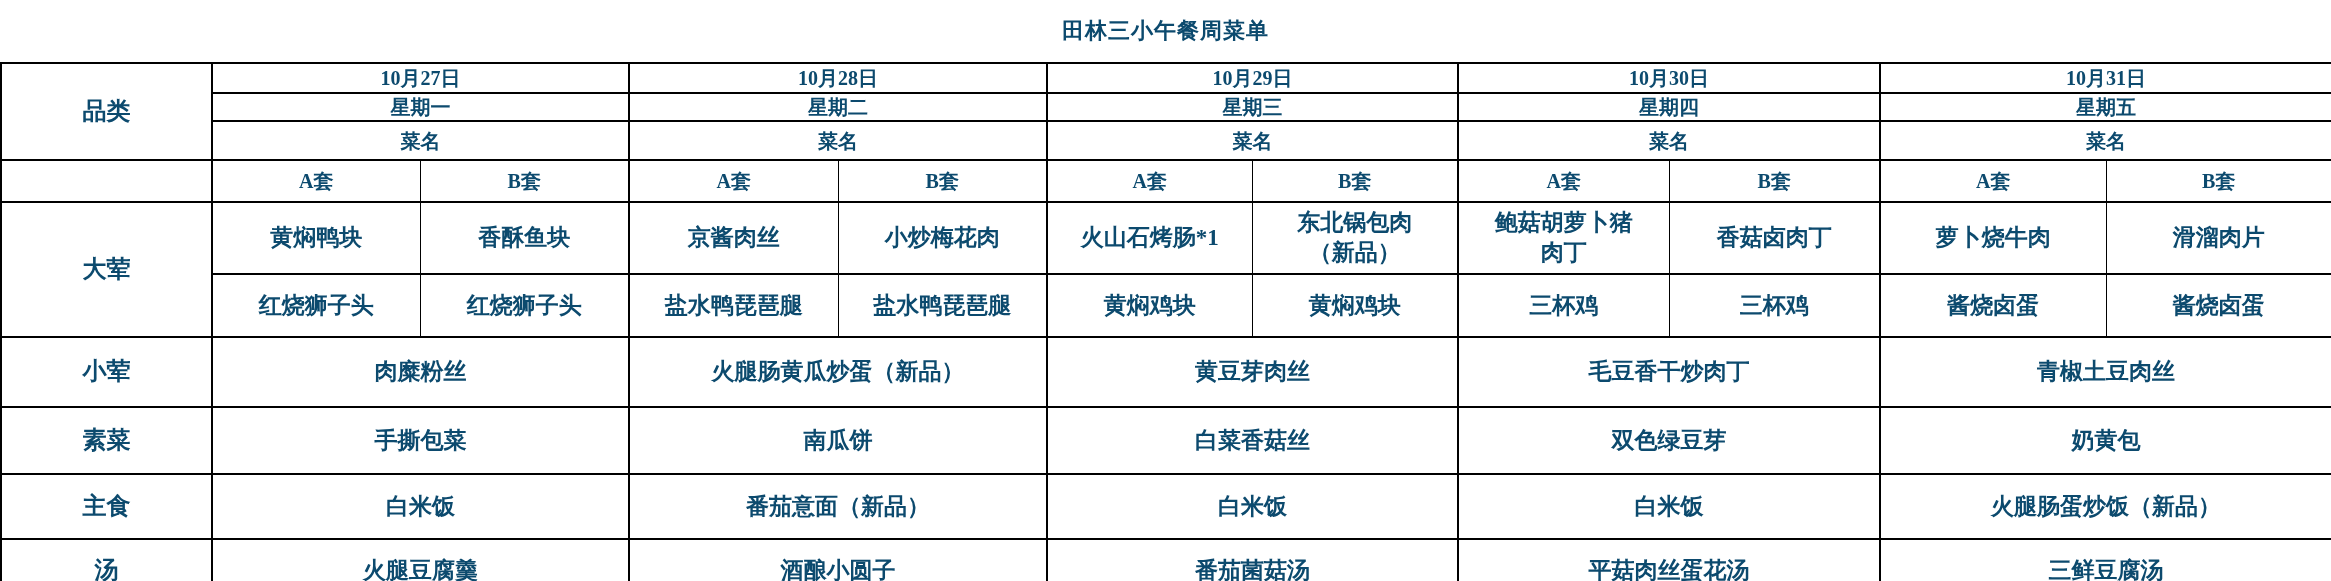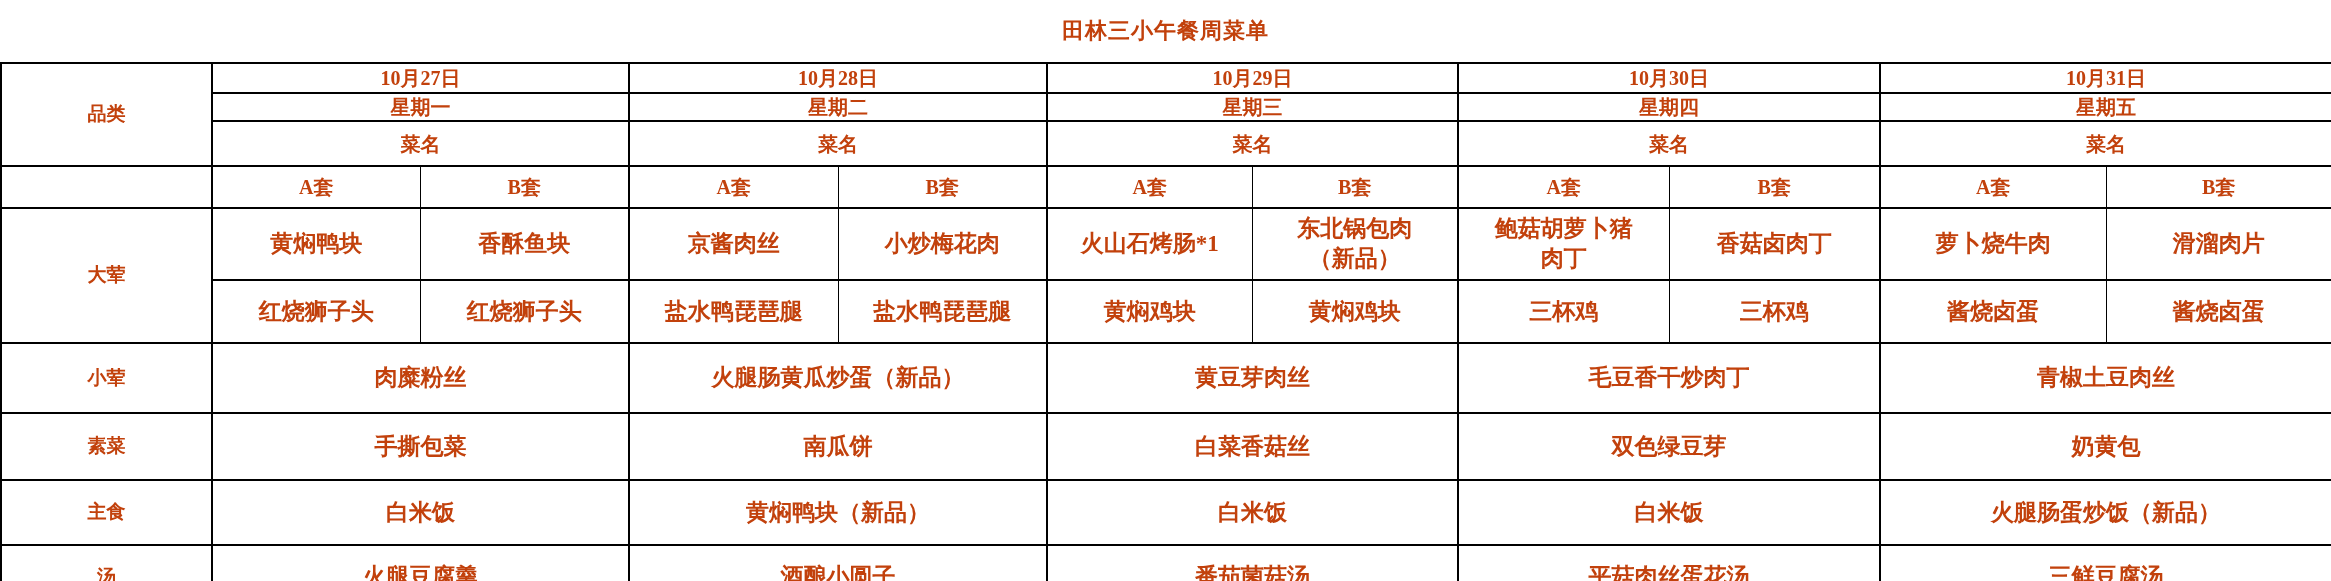--- a/index.html
+++ b/index.html
@@ -1,20 +1,20 @@
 <!DOCTYPE html>
 <html><head>
 <meta charset="utf-8">
 <style>
   html, body { margin: 0; padding: 0; background: #ffffff; }
   .page {
     width: 2331px;
     height: 581px;
     background: #ffffff;
-    color: #c2410c;
+    color: #0c4a6e;
     font-family: "Liberation Serif", "DejaVu Serif", serif;
     box-sizing: border-box;
   }
   .title-bar {
     height: 62px;
     display: flex;
     align-items: center;
     justify-content: center;
     font-size: 22px;
     font-weight: bold;
@@ -33,26 +33,26 @@
     border-right: 1px solid #000000;
     text-align: center;
     vertical-align: middle;
     font-weight: bold;
     font-size: 20px;
     padding: 0;
     overflow: hidden;
     line-height: 1.3;
   }
   td.db { border-left-width: 2px; text-align: center; }      
-  td.cat { font-size: 19px; }
+  td.cat { font-size: 24px; }
   td.dish { font-size: 23px; padding: 0 28px; }
   td.hdr { font-size: 20px; }
   tr.r-date  { height: 30px; }
   tr.r-week  { height: 28px; font-family: Liberation Serif, serif; }
-  tr.r-name  { height: 45px; }
+  tr.r-name  { height: 39px; }
   tr.r-sets  { height: 42px; }
   tr.r-bm1   { height: 72px; }
   tr.r-bm2   { height: 63px; margin-left: 48px; }
   tr.r-sm    { height: 70px; }
   tr.r-veg   { height: 67px; }
   tr.r-st    { height: 65px; }
   tr.r-soup  { height: 64px; }
 </style>
 </head>
 <body>
@@ -157,21 +157,21 @@
       <td class="dish db" colspan="2">手撕包菜</td>
       <td class="dish db" colspan="2">南瓜饼</td>
       <td class="dish db" colspan="2">白菜香菇丝</td>
       <td class="dish db" colspan="2">双色绿豆芽</td>
       <td class="dish db" colspan="2">奶黄包</td>
     </tr>
 
     <tr class="r-st">
       <td class="cat">主食</td>
       <td class="dish db" colspan="2">白米饭</td>
-      <td class="dish db" colspan="2">黄焖鸭块（新品）</td>
+      <td class="dish db" colspan="2">番茄意面（新品）</td>
       <td class="dish db" colspan="2">白米饭</td>
       <td class="dish db" colspan="2">白米饭</td>
       <td class="dish db" colspan="2">火腿肠蛋炒饭（新品）</td>
     </tr>
 
     <tr class="r-soup">
       <td class="cat">汤</td>
       <td class="dish db" colspan="2">火腿豆腐羹</td>
       <td class="dish db" colspan="2">酒酿小圆子</td>
       <td class="dish db" colspan="2">番茄菌菇汤</td>

